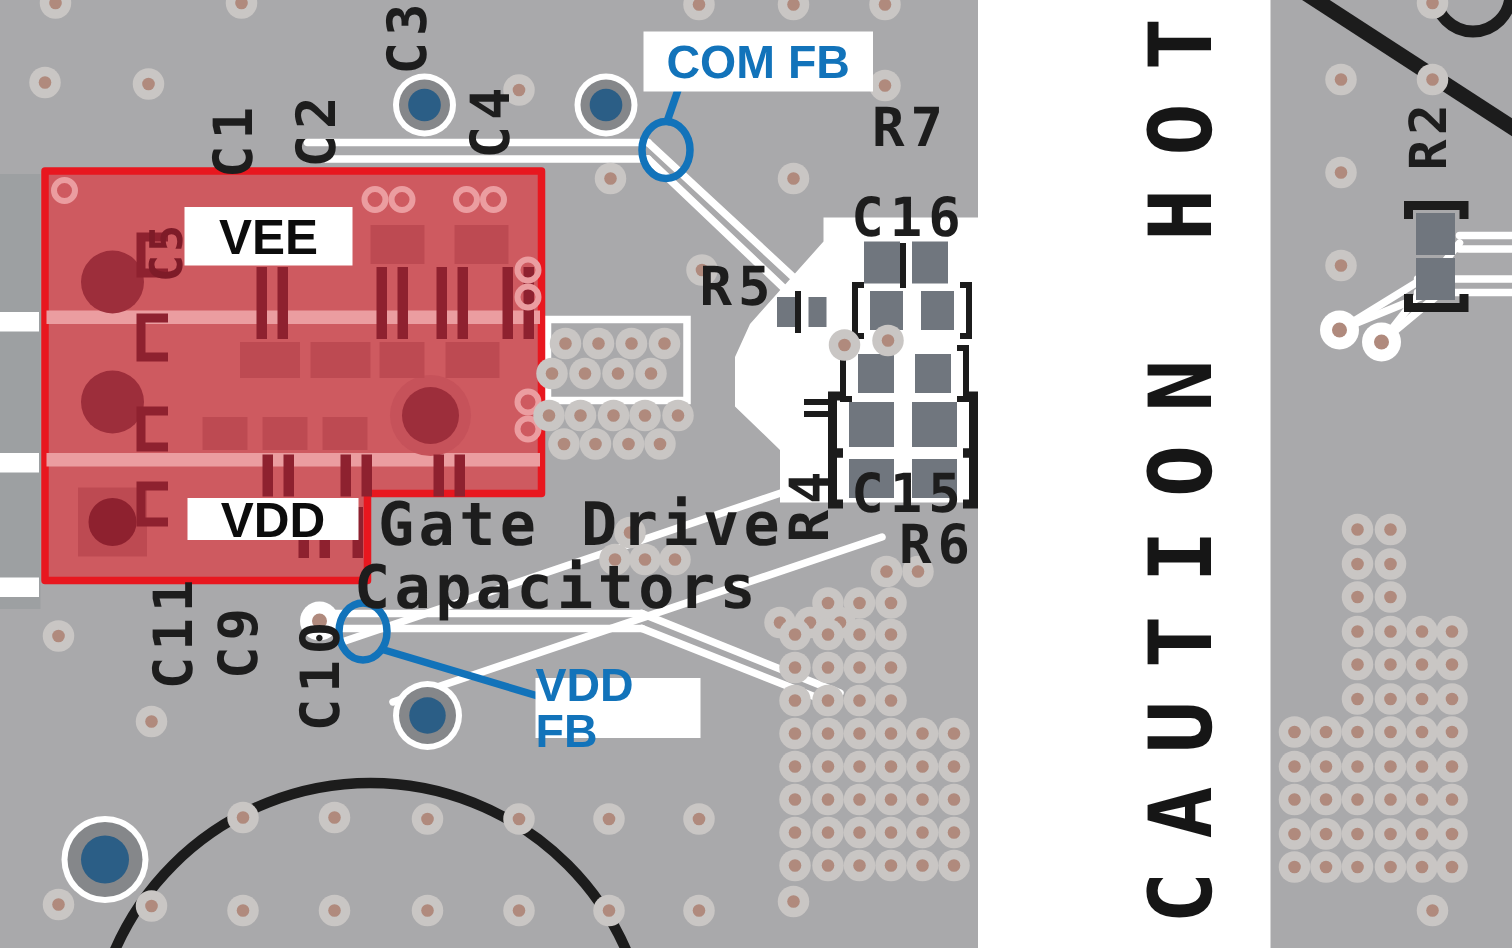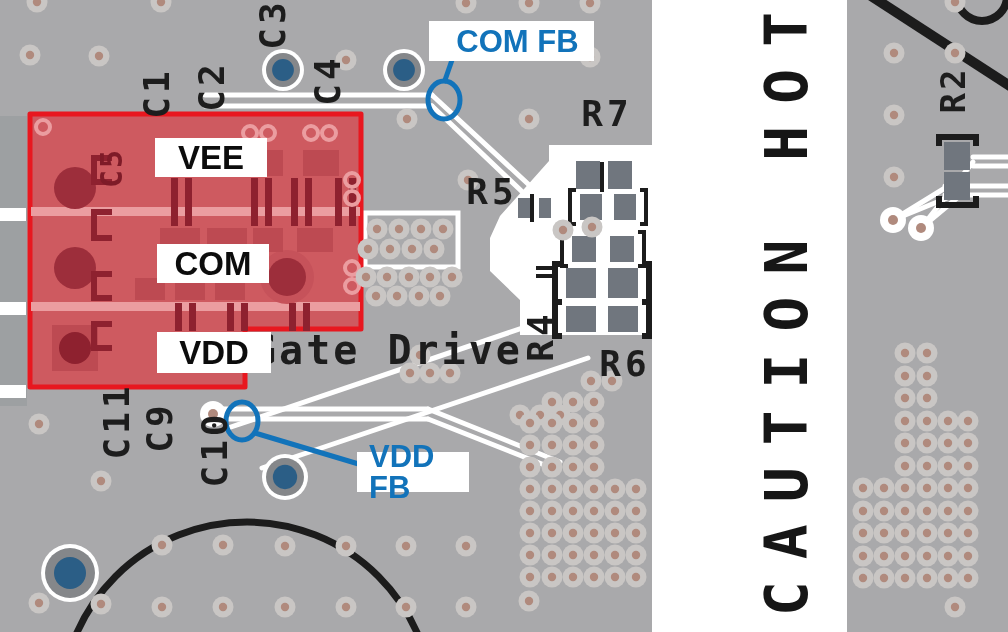--- a/index.html
+++ b/index.html
@@ -14,24 +14,24 @@
   .silk{position:absolute;font:700 40px "DejaVu Sans Mono",monospace;color:#1d1d1d;
         letter-spacing:3px;white-space:nowrap;line-height:1;}
   .caution{position:absolute;left:787px;top:303px;font:700 58px "DejaVu Sans Mono",monospace;
         color:#161616;letter-spacing:22px;white-space:nowrap;line-height:1;
         transform:translate(-50%,-50%) rotate(-90deg);}
   .c5lbl{position:absolute;left:112px;top:168px;font:700 30px "DejaVu Sans Mono",monospace;
         color:#7e1b28;letter-spacing:2px;white-space:nowrap;line-height:1;
         transform:translate(-50%,-50%) rotate(-90deg);}
   .tagbox{position:absolute;background:#ffffff;color:#0c0c0c;
         font:700 33px "Liberation Sans",sans-serif;
-        display:flex;align-items:center;justify-content:center;line-height:1;margin-left:32px;}
+        display:flex;align-items:center;justify-content:center;line-height:1;}
   .callout{position:absolute;background:#ffffff;color:#1273ba;
         font:700 31px "Liberation Sans",sans-serif;
-        display:flex;align-items:center;justify-content:center;line-height:1;padding-left:12px;}
+        display:flex;align-items:center;justify-content:center;line-height:1;}
 </style>
 </head>
 <body>
 
 <div id="stage">
 
 <svg id="boardsvg" width="1008" height="632" viewBox="0 0 1008 632">
 
   <rect x="0" y="0" width="652" height="632" fill="#a9a9ab"></rect>
   <rect x="847" y="0" width="161" height="632" fill="#a9a9ab"></rect>
@@ -524,31 +524,33 @@
     <ellipse cx="242" cy="421" rx="16" ry="19" stroke-width="5"></ellipse>
     <line x1="255" y1="433" x2="382" y2="471" stroke-width="5"></line>
   </g>
 </svg>
 
   <div class="lbl v fs36" style="left:157px;top:93px">C1</div>
   <div class="lbl v fs36" style="left:212px;top:86px">C2</div>
   <div class="lbl v fs36" style="left:273px;top:24px">C3</div>
   <div class="lbl v fs36" style="left:328px;top:80px">C4</div>
   <div class="lbl fs36" style="left:492px;top:192px">R5</div>
-  <div class="lbl fs36" style="left:607px;top:114px">R7</div>
+  <div class="lbl fs36" style="left:607px;top:86px">R7</div>
+  <div class="lbl fs36" style="left:606px;top:146px">C16</div>
+  <div class="lbl fs36" style="left:606px;top:330px">C15</div>
   <div class="lbl fs36" style="left:625px;top:364px">R6</div>
   <div class="lbl v fs36" style="left:541px;top:336px">R4</div>
   <div class="lbl v fs36" style="left:117px;top:421px">C11</div>
   <div class="lbl v fs36" style="left:160px;top:427px">C9</div>
   <div class="lbl v fs36" style="left:215px;top:449px">C10</div>
   <div class="lbl v fs34" style="left:953px;top:90px">R2</div>
   <div class="c5lbl">C5</div>
 
   <div class="silk" style="left:252px;top:330px">Gate Drive</div>
+  <div class="silk" style="left:236px;top:372px">Capacitors</div>
   <div class="caution">CAUTION HOT</div>
 
   <div class="tagbox" style="left:123px;top:138px;width:112px;height:39px">VEE</div>
-  <div class="tagbox" style="left:125px;top:244px;width:112px;height:39px">COM</div>
-  <div class="tagbox" style="left:125px;top:332px;width:114px;height:41px">VDD</div>
+  <div class="tagbox" style="left:125px;top:332px;width:114px;height:28px">VDD</div>
 
   <div class="callout" style="left:429px;top:21px;width:153px;height:40px">COM FB</div>
-  <div class="callout" style="left:357px;top:452px;width:100px;height:40px">VDD FB</div>
+  <div class="callout" style="left:357px;top:452px;width:110px;height:40px">VDD FB</div>
 </div>
 
 </body></html>

